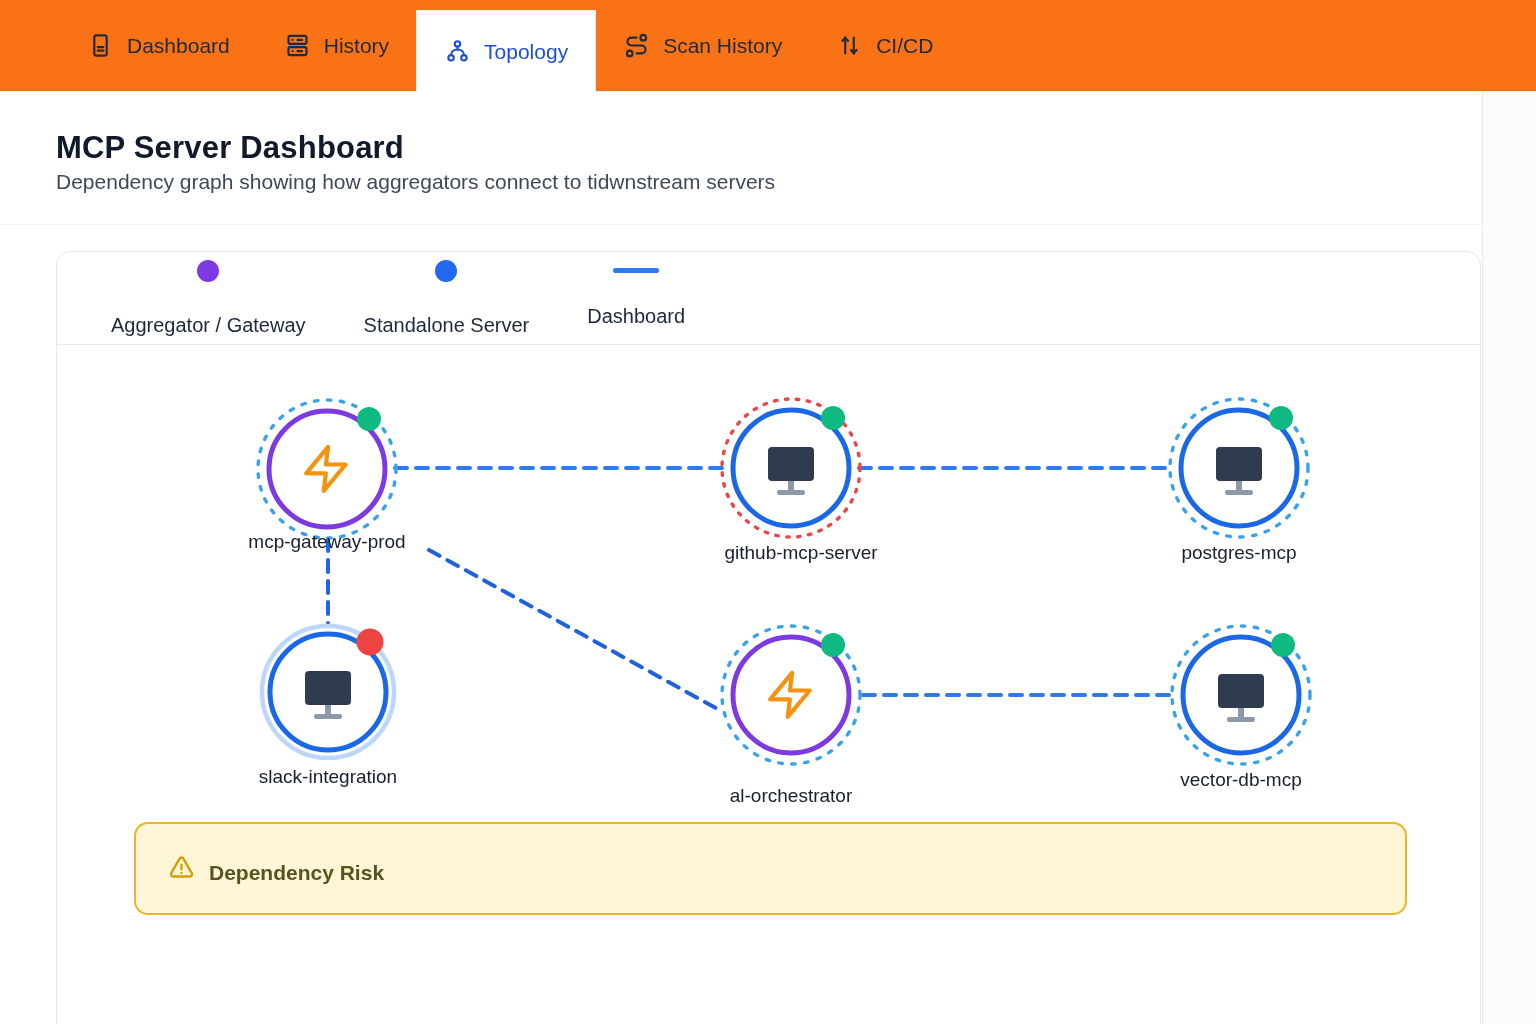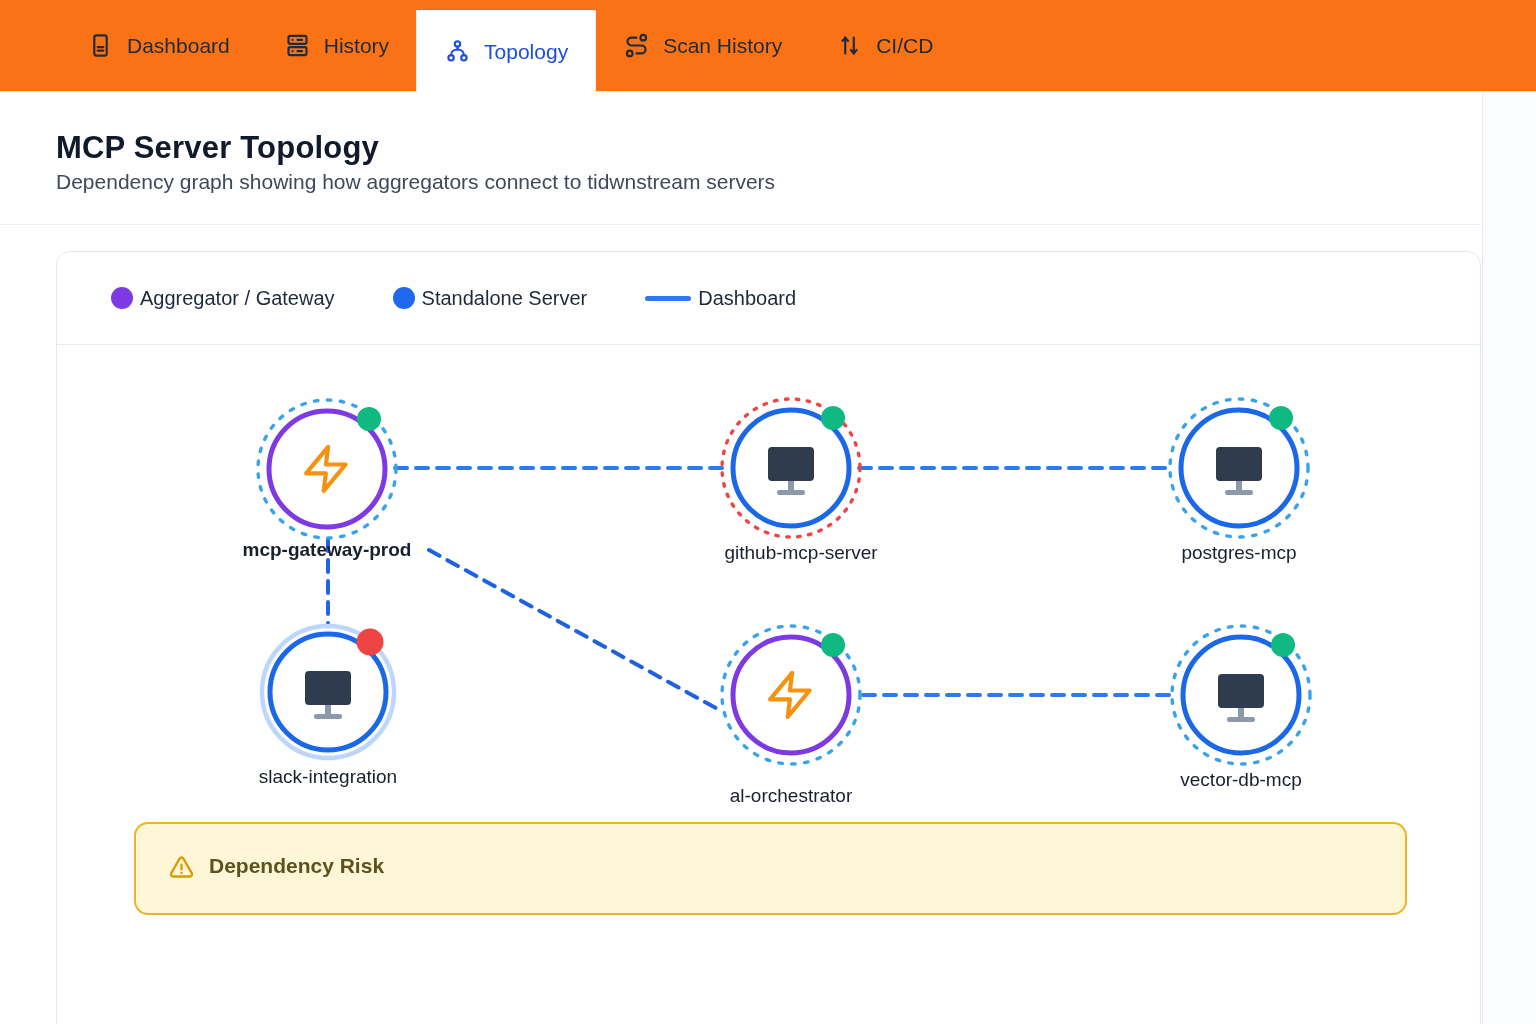--- a/index.html
+++ b/index.html
@@ -21,35 +21,35 @@
   .page-header { padding:38px 0 30px 56px; border-bottom:1px solid #eef2f6; }
   .page-header h1 { font-size:31px; font-weight:700; color:#101a2b; letter-spacing:.2px; }
   .page-header p { margin-top:4px; font-size:21px; color:#3e4959; }
 
   
   .card { margin:26px 0 0 56px; width:1425px; height:790px;
           border:1px solid #e3e8ef; border-radius:14px; background:#ffffff; }
 
   .legend { display:flex; align-items:center; gap:58px; height:93px;
             padding-left:54px; border-bottom:1px solid #e8ecf1; }
-  .legend-item { display:flex; align-items:center; gap:7px; font-size:20px; color:#1e293b; }
+  .legend-item { display:flex; align-items:center; gap:32px; font-size:20px; color:#1e293b;flex-direction:column; }
   .legend-dot { width:22px; height:22px; border-radius:50%; }
   .legend-line { width:46px; height:5px; border-radius:3px; }
 
   
   .graph { position:relative; height:475px; }
   .graph > svg.edges { position:absolute; left:0; top:0; }
   .node { position:absolute; width:160px; height:160px; margin-left:-80px; margin-top:-80px; cursor:pointer; }
   .node-label { position:absolute; transform:translateX(-50%); font-size:19px;
                 color:#18202e; white-space:nowrap; }
 
   
   .warning { margin:2px 73px 0 77px; background:#fdf7d8; border:2.5px solid #e8b626;
              border-radius:14px; padding:30px 32px 28px 32px; }
-  .warning-head { display:flex; align-items:flex-start; gap:14px; }
+  .warning-head { display:flex; align-items:flex-end; gap:14px; }
   .warning-head svg { width:27px; height:27px; }
   .warning-title { font-size:21px; font-weight:700; color:#5e511d; }
   .warning-body { margin-top:24px; font-size:20px; line-height:1.9; color:#232b37; max-width:1180px; }
 
   
   .right-gutter { position:fixed; top:92px; right:0; width:54px; height:932px;
                   border-left:1px solid #e6ebf1; background:#fbfcfd; }
 </style>
 </head>
 <body>
@@ -111,21 +111,21 @@
           <path d="M15.8 19l-2.5-3"></path>
           <path d="M15.8 19l2.5-3"></path>
         </svg>
       </span>
       <span>CI/CD</span>
     </div>
   </nav>
 
 <main>
   <div class="page-header">
-    <h1>MCP Server Topology</h1>
+    <h1>MCP Server Dashboard</h1>
     <p>Dependency graph showing how aggregators connect to tidwnstream servers</p>
   </div>
 
   <section class="card">
     <div class="legend" id="legend">
         <div class="legend-item">
           <span class="legend-dot" style="background: rgb(126, 58, 226);"></span>
           <span>Aggregator / Gateway</span>
         </div>
         <div class="legend-item">
@@ -147,21 +147,21 @@
           <line x1="806" y1="350" x2="1112" y2="350" stroke="#2b7af0" stroke-width="4" stroke-dasharray="12 9" stroke-linecap="round"></line>
         </svg>
     <div class="node" style="left: 270px; top: 124px;"><svg width="160" height="160" viewBox="0 0 160 160">
             <circle cx="80" cy="80" r="69" fill="none" stroke="#38a2ec" stroke-width="3.4" stroke-dasharray="3.5 9.5" stroke-linecap="round"></circle>
             <circle cx="80" cy="80" r="58" fill="#ffffff" stroke="#7e3ae2" stroke-width="5"></circle>
             <g transform="translate(52.5,53.5) scale(2.2)">
               <path d="M13 2 3 14h9l-1 8 10-12h-9l1-8z" fill="none" stroke="#f59311" stroke-width="1.9" stroke-linejoin="round"></path>
             </g>
             <circle cx="122" cy="30" r="12" fill="#10b981"></circle>
           </svg></div>
-        <div class="node-label" style="left: 270px; top: 194px; font-weight: bold;">mcp-gateway-prod</div>
+        <div class="node-label" style="left: 270px; top: 186px;">mcp-gateway-prod</div>
         <div class="node" style="left: 734px; top: 123px;"><svg width="160" height="160" viewBox="0 0 160 160">
             <circle cx="80" cy="80" r="69" fill="none" stroke="#ef4444" stroke-width="3.4" stroke-dasharray="2.5 8.5" stroke-linecap="round"></circle>
             <circle cx="80" cy="80" r="58" fill="#ffffff" stroke="#1a67e8" stroke-width="5"></circle>
             <g>
               <rect x="57" y="59" width="46" height="34" rx="4" fill="#2f3b4e"></rect>
               <rect x="77" y="93" width="6" height="10" fill="#8b99ab"></rect>
               <rect x="66" y="102" width="28" height="5" rx="2.2" fill="#8b99ab"></rect>
             </g>
             <circle cx="122" cy="30" r="12" fill="#10b981"></circle>
           </svg></div>

